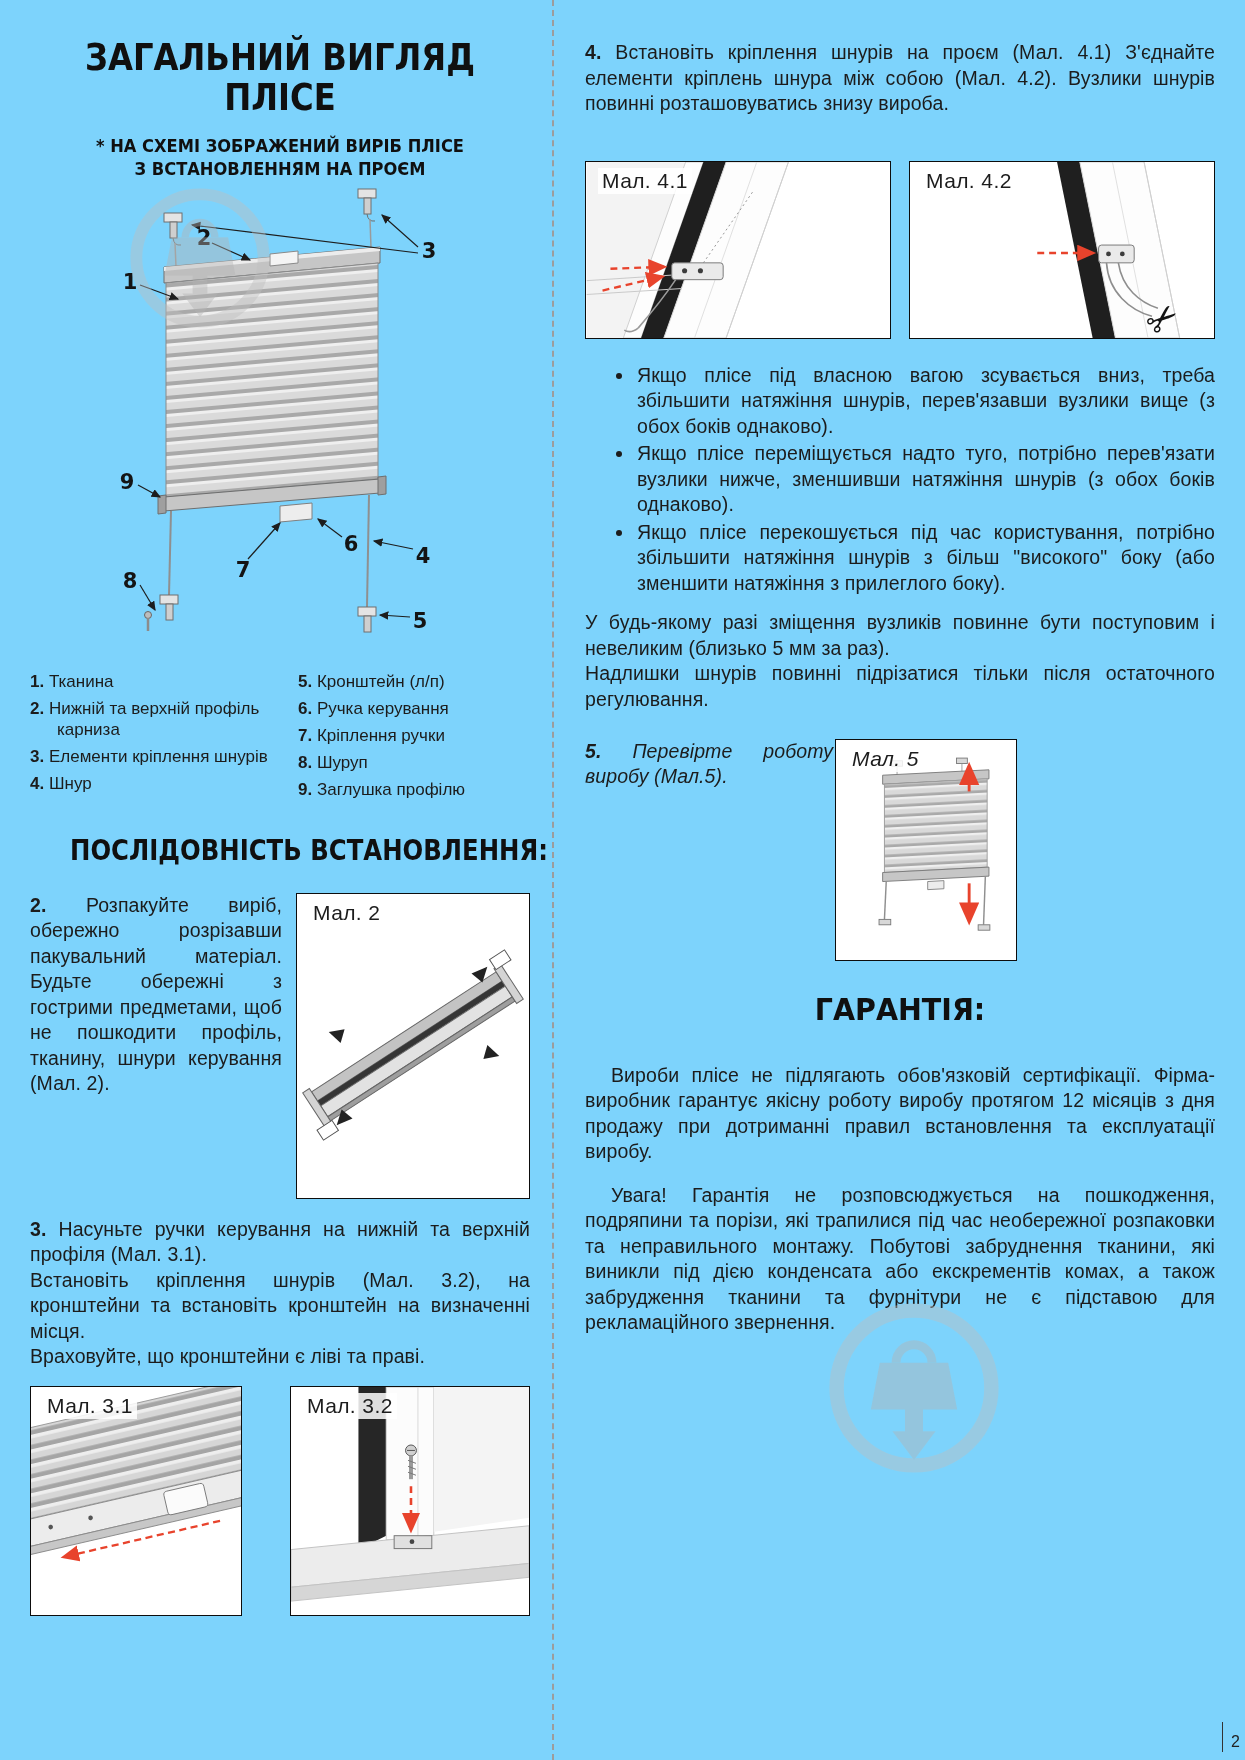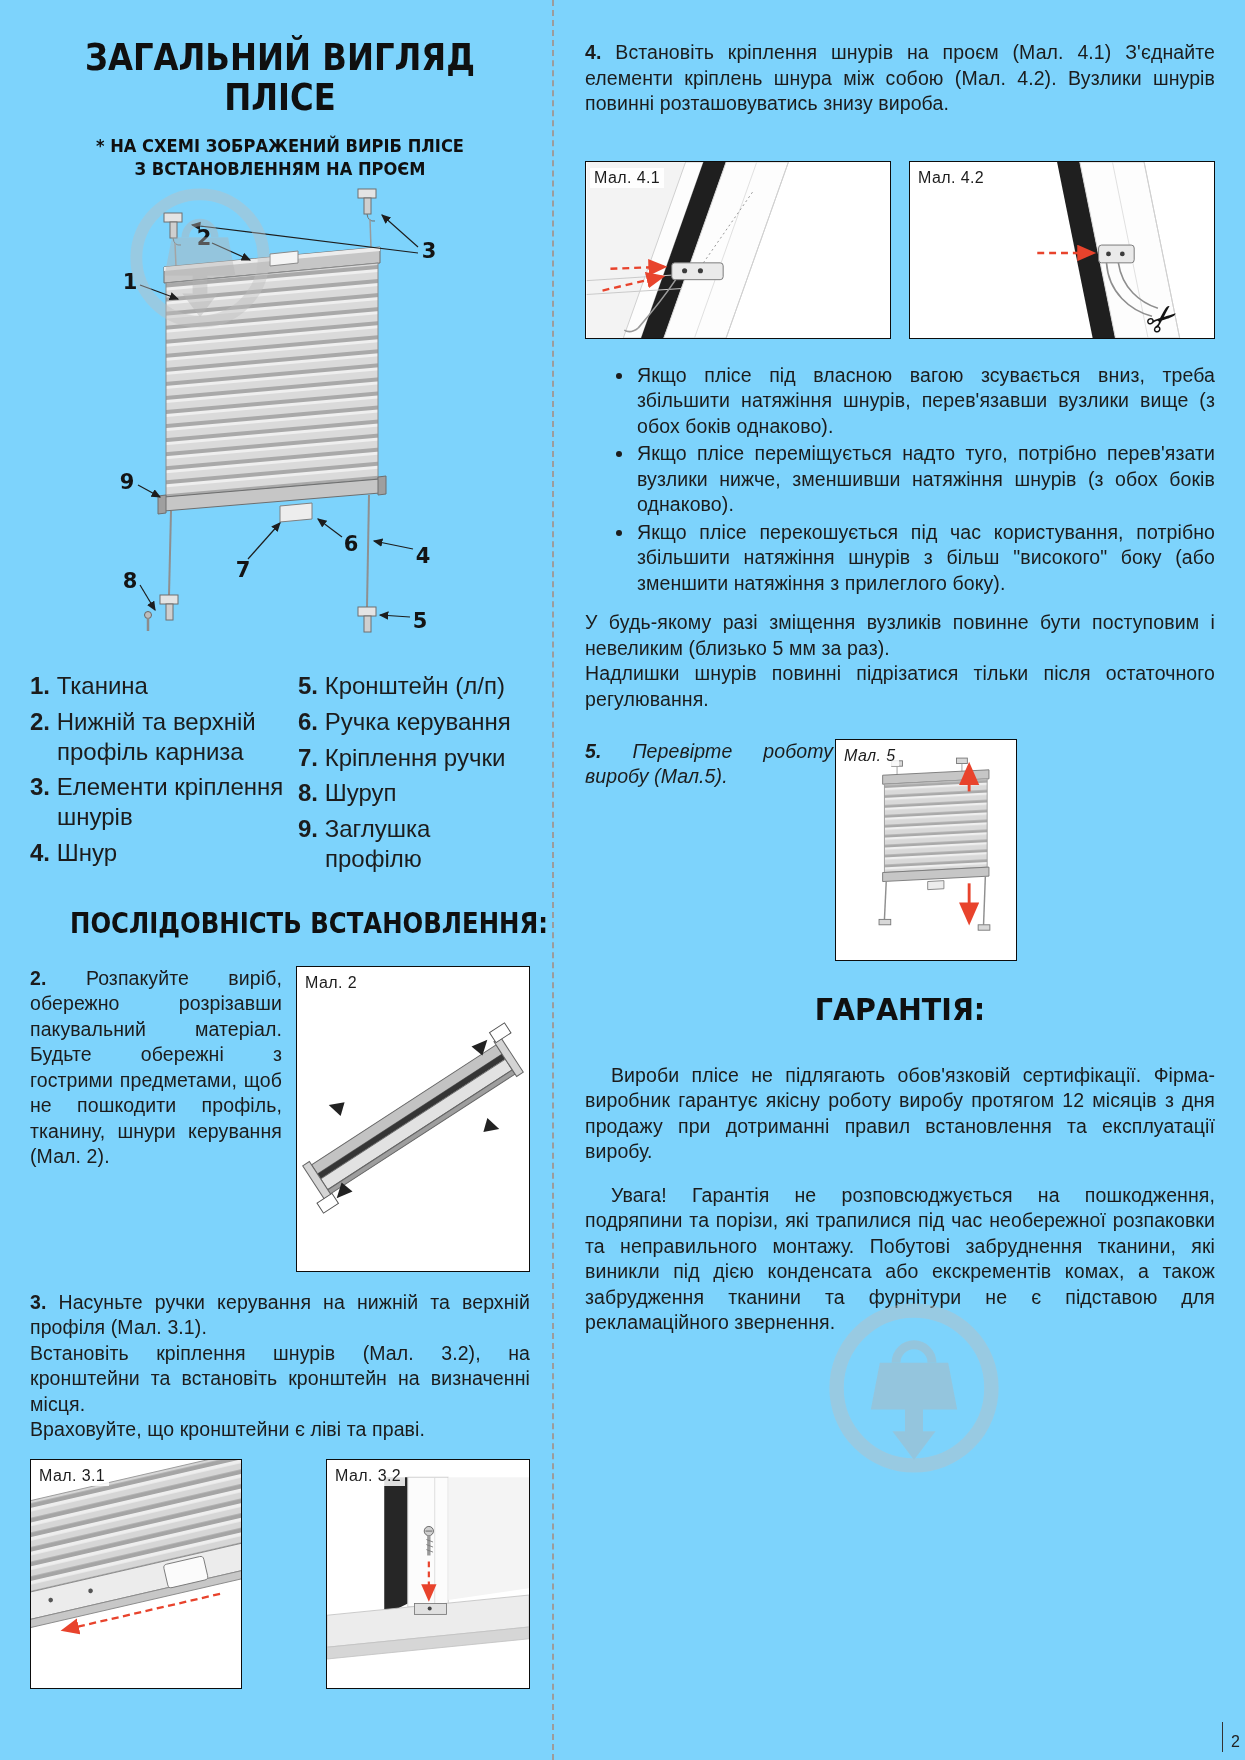--- a/index.html
+++ b/index.html
@@ -17,36 +17,36 @@
   .title { font-size:38px; line-height:1.05; margin:38px 0 0; transform:scaleX(.85); }
   .subtitle { font-size:18.5px; line-height:1.28; margin:16px 0 0; transform:scaleX(.88); }
   .install-title { font-size:29px; margin:26px 0 0; transform:scaleX(.84); white-space:nowrap; }
   .warranty-title { font-size:31px; margin:30px 0 0; transform:scaleX(.92); }
 
   .body-text { font-size:19.5px; line-height:1.31; text-align:justify; margin:0; letter-spacing:.1px; }
   .stepnum { font-weight:bold; }
 
   .diagram-wrap { margin-top:6px; }
 
-  .legend { display:flex; margin-top:10px; font-size:24px; line-height:1.24; }
+  .legend { display:flex; margin-top:10px; font-size:17px; line-height:1.24; }
   .legend-col1 { width:268px; flex:none; }
   .legend-col2 { flex:1; }
   .legend-item { padding-left:27px; text-indent:-27px; margin-bottom:6px; }
 
   .row { display:flex; }
   .step2-row { margin-top:26px; gap:14px; }
   .step2-text { width:252px; }
   .figure { position:relative; border:1.6px solid #0d0d0d; background:#fff; overflow:hidden; }
-  .fig-label { position:absolute; top:6px; left:4px; font-size:16px; letter-spacing:.4px; background:rgba(255,255,255,.85); padding:1px 4px; z-index:2; }
+  .fig-label { position:absolute; top:6px; left:12px; font-size:21px; letter-spacing:.4px; background:rgba(255,255,255,.85); padding:1px 4px; z-index:2; }
   .fig-2 { width:234px; height:306px; flex:none; }
   .step3 { margin-top:18px; }
   .step3 div { margin:0; }
   .figs3-row { margin-top:16px; justify-content:space-between; }
   .fig-31 { width:212px; height:230px; }
-  .fig-32 { width:204px; height:230px;text-decoration:underline; }
+  .fig-32 { width:240px; height:230px;text-decoration:underline; }
 
   .step4 { margin-top:40px; }
   .figs4-row { margin-top:44px; justify-content:space-between; }
   .fig-41, .fig-42 { width:306px; height:178px; }
   .bullet-list { margin:24px 0 0; padding-left:50px; }
   .bullet-list li { margin:0 0 2px; padding-left:2px; }
   .notes { margin-top:14px; }
   .step5-row { margin-top:26px; gap:2px;font-style:italic; }
   .step5-text { width:248px; }
   .fig-5 { width:182px; height:222px; flex:none;padding-left:16px; }

